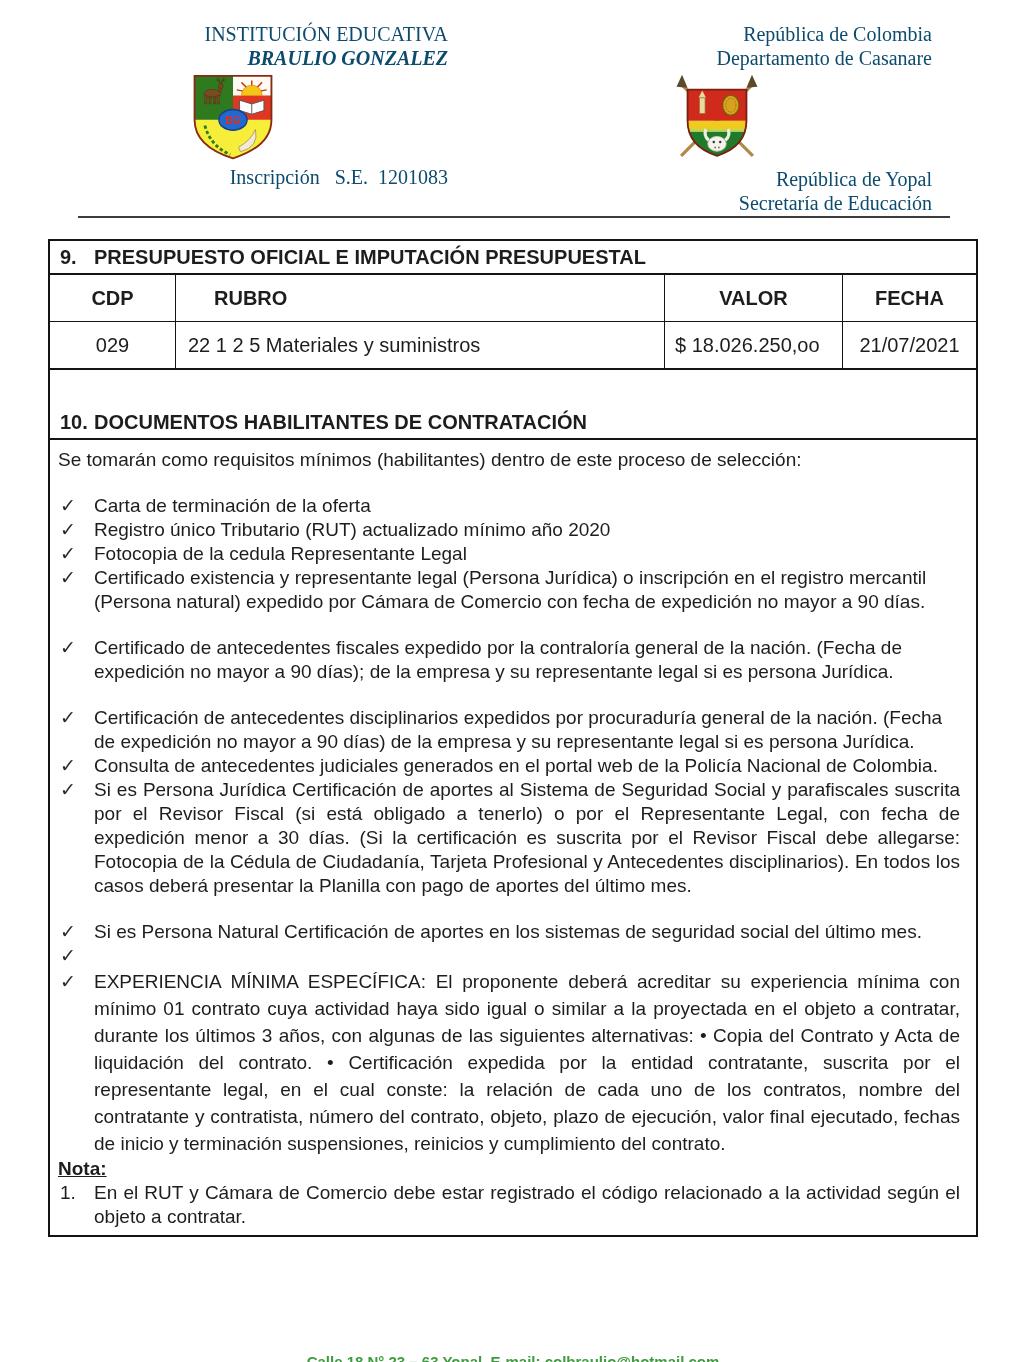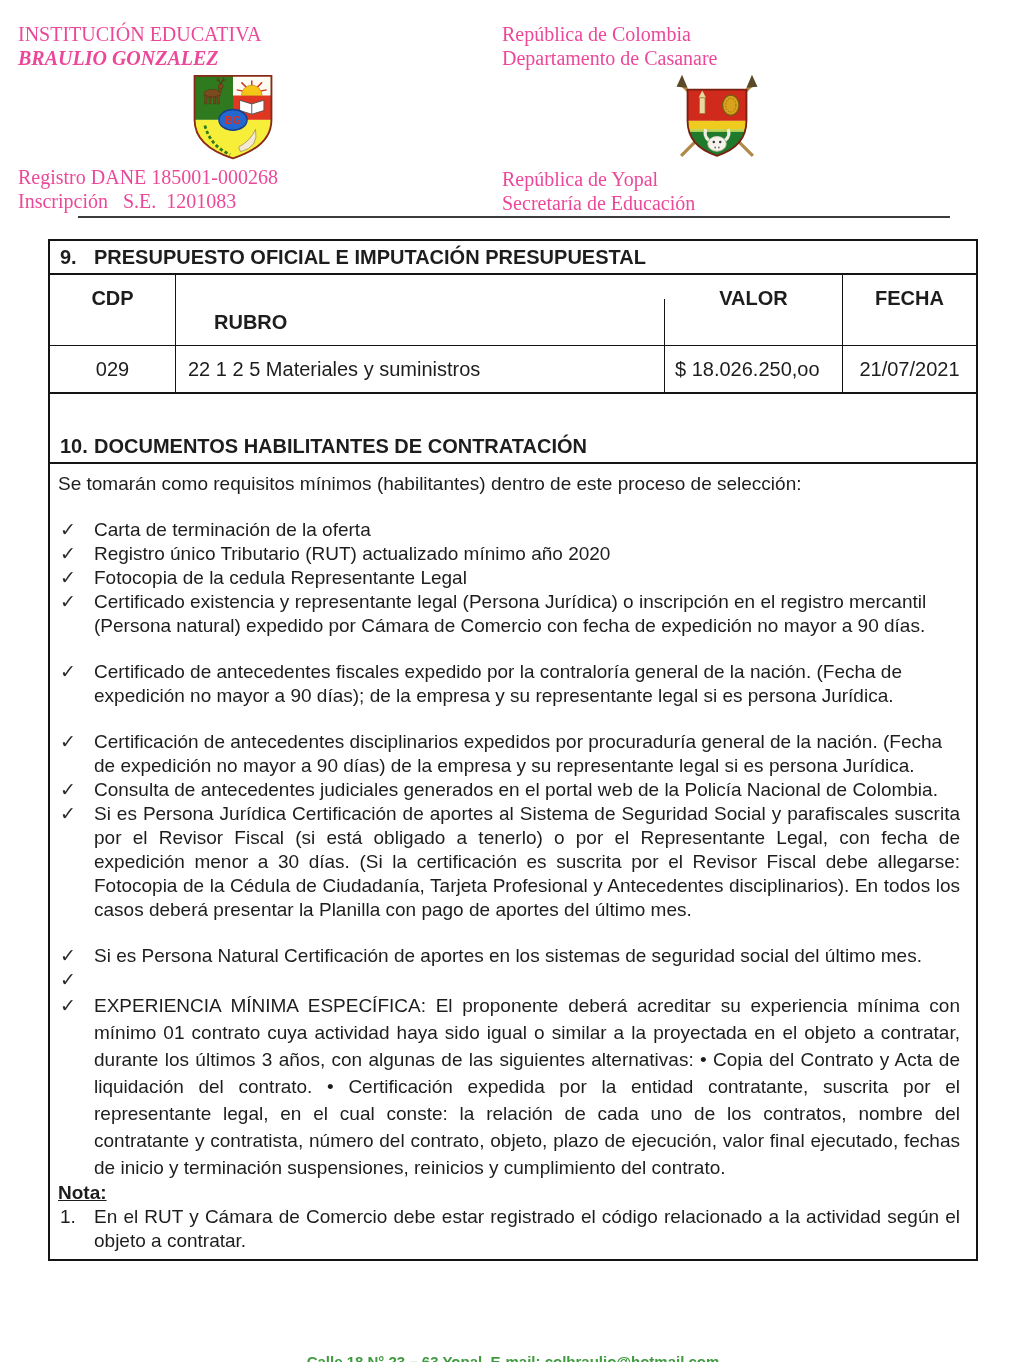--- a/index.html
+++ b/index.html
@@ -3,43 +3,43 @@
 <meta charset="utf-8">
 <style>
   html,body{margin:0;padding:0;background:#888;}
   .page{
     position:relative;width:1026px;height:1362px;margin:0 auto;
     background:#ffffff;overflow:hidden;color:#1d1d1d;
     font-family:"Liberation Sans",sans-serif;
   }
   
   .doc-header{position:relative;height:216px;}
-  .hcol{position:absolute;top:22px;width:430px;text-align:left;
-        font-family:"Liberation Serif",serif;font-size:20px;line-height:24px;color:#ec4899;}
+  .hcol{position:absolute;top:22px;width:430px;text-align:right;
+        font-family:"Liberation Serif",serif;font-size:20px;line-height:24px;color:#0c4a6e;}
   .hcol-left{left:18px;}
   .hcol-right{left:502px;}
   .hcol p{margin:0;}
   .school-name{font-weight:bold;font-style:italic;}
   .logo-box{margin:3px auto 2px;display:block;}
   .pre{white-space:pre;}
   .header-rule{height:0;border-top:2px solid #3c3c3c;margin:0 76px 0 78px;}
 
   
   .doc-table{margin:21px 48px 0 48px;border:2px solid #141414;}
   .sec-row{display:flex;font-weight:bold;font-size:20px;line-height:24px;
            padding:4px 8px 4px 10px;}
   .sec-row .sec-num{width:34px;flex:none;}
   .sec9{border-bottom:2px solid #141414;}
   .sec10{border-bottom:2px solid #141414;margin-top:36px;}
   .budget-grid{display:grid;grid-template-columns:126px 1fr 178px 133px;
                font-size:20px;line-height:24px;border-bottom:2px solid #141414;}
   .budget-grid .cell{padding:11px 4px;border-right:1.5px solid #141414;text-align:center;}
   .budget-grid .cell.last{border-right:none;}
   .budget-grid .bh{font-weight:bold;border-bottom:1.5px solid #141414;}
-  .budget-grid .bh.rubro{text-align:left;padding-left:38px;margin-top:24px;}
+  .budget-grid .bh.rubro{text-align:left;padding-left:38px;}
   .budget-grid .bd.rubro{text-align:left;padding-left:12px;}
   .budget-grid .bd.valor{text-align:left;padding-left:10px;}
 
   
   .tbody{padding:8px 16px 6px 8px;font-size:19px;line-height:24px;}
   .intro{margin:0 0 22px 0;}
   .check-item{display:flex;}
   .check-item .check{width:34px;flex:none;padding-left:2px;color:#2a2a2a;}
   .check-item .itext{flex:1;}
   .check-item.gap-after{margin-bottom:22px;}
@@ -99,21 +99,20 @@
           </g>
 
           <path d="M20,56 Q26,78 47,87" fill="none" stroke="#2f7a1f" stroke-width="3" stroke-dasharray="3.5,2.5"></path>
           <path d="M58,84 Q78,79 74,60 Q69,72 56,79 Z" fill="#f2ead2" stroke="#b09a60" stroke-width="1"></path>
 
           <ellipse cx="50" cy="50" rx="15" ry="11" fill="#2468cf" stroke="#16408a" stroke-width="1.5"></ellipse>
           <text x="50" y="54" font-size="11" font-weight="bold" text-anchor="middle" fill="#e1301e" font-family="Liberation Sans, sans-serif">BG</text>
         </g>
         <path d="M9,3 H91 V50 C91,70 75,83 50,91 C25,83 9,70 9,50 Z" fill="none" stroke="#8a2a16" stroke-width="2"></path>
       </svg>
-      <p>Registro DANE 185001-000268</p>
       <p class="pre">Inscripción   S.E.  1201083</p>
     </div>
 
     <div class="hcol hcol-right">
       <p>República de Colombia</p>
       <p>Departamento de Casanare</p>
       <svg class="logo-box" width="122" height="92" viewBox="0 0 130 100">
 
         <line x1="26" y1="90" x2="102" y2="14" stroke="#b08848" stroke-width="3.5"></line>
         <line x1="104" y1="90" x2="28" y2="14" stroke="#b08848" stroke-width="3.5"></line>

